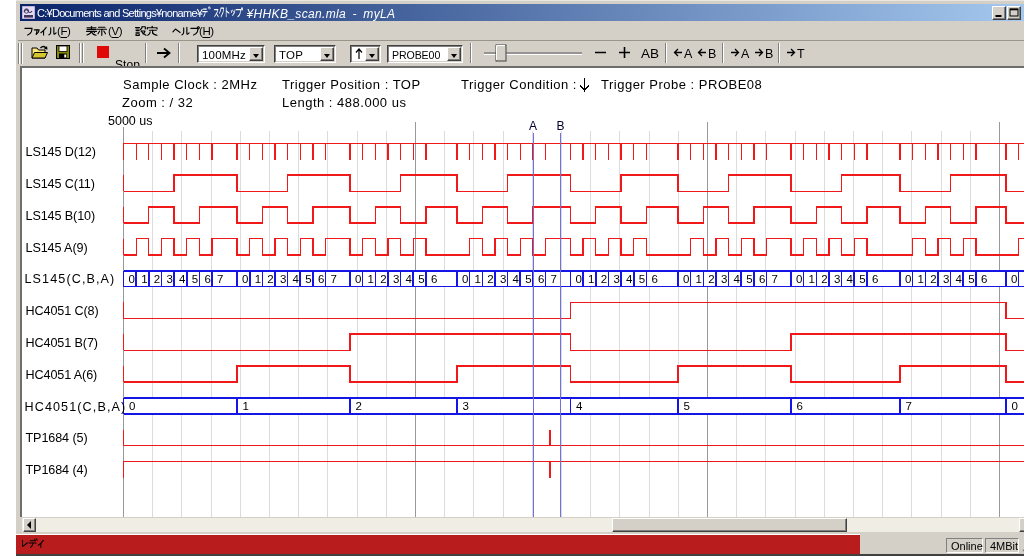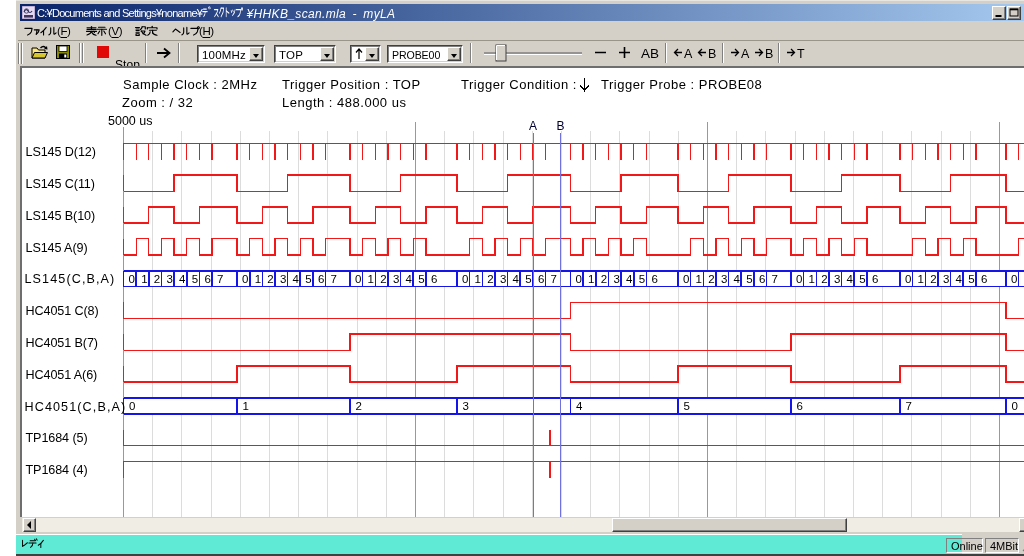--- a/index.html
+++ b/index.html
@@ -21,21 +21,21 @@
   border:1px solid; border-color:#fff #404040 #404040 #fff; box-shadow:inset -1px -1px 0 #808080; }
 .cbtn:after { content:""; position:absolute; left:3px; top:6px; border:3.5px solid transparent; border-top:4px solid #000; }
 .tbt { position:absolute; font-size:13px; color:#000;margin-top:12px; }
 #client { left:4px; top:66px; width:1015px; height:451px; background:#fff;
   border:2px solid #6e6e6e; border-bottom:none; }
 #hscroll { left:6px; top:518px; width:1012px; height:14px; background:#f0eeE4; }
 .sbtn { position:absolute; top:0; width:13px; height:14px; background:#d4d0c8;
   border:1px solid; border-color:#fff #404040 #404040 #fff; box-shadow:inset -1px -1px 0 #808080; }
 #sthumb { position:absolute; left:590px; top:0; width:235px; height:14px; background:#d4d0c8;
   border:1px solid; border-color:#fff #404040 #404040 #fff; box-shadow:inset -1px -1px 0 #808080; }
-#statusbar { left:0px; top:534px; width:946px; height:20px; background:#5eead4; border-top:1px solid #fff; }
+#statusbar { left:0px; top:534px; width:844px; height:20px; background:#b91c1c; border-top:1px solid #fff; }
 .stcell { position:absolute; top:2.5px; height:15px; border:1px solid; border-color:#808080 #fff #fff #808080;
   font-size:11px; color:#000; padding:1.5px 0 0 4px; }
 #bottomedge { left:0; top:554px; width:1024px; height:2px; background:#404040; }
 svg { display:block; }
 </style></head>
 <body>
 <div id="win">
  <div class="abs" style="left:0;top:0;width:1024px;height:4px;background:#d4d0c8;border-top:1px solid #e8e6e0;"></div>
  <div id="titlebar" class="abs">
    <svg class="abs" style="left:2px;top:2px" width="13" height="13">

